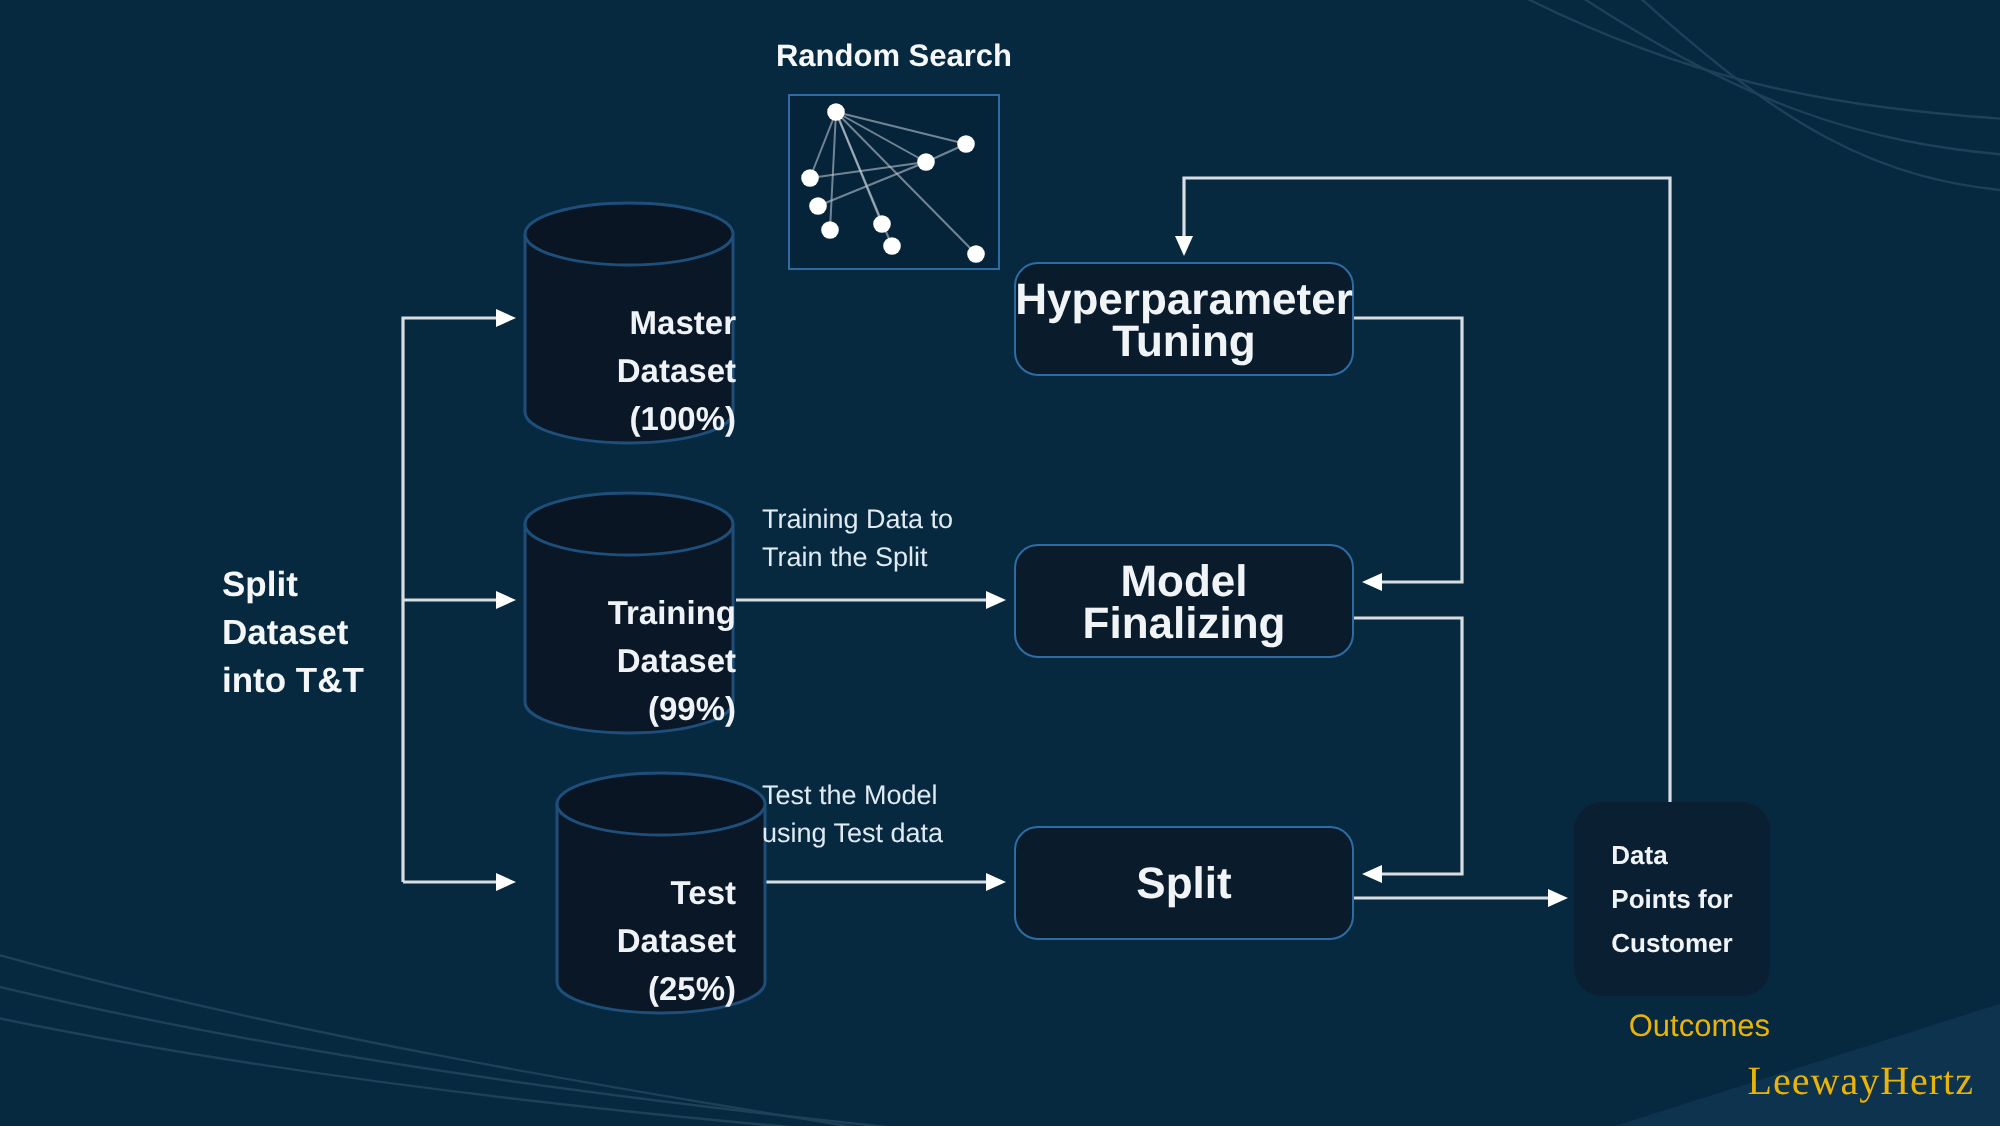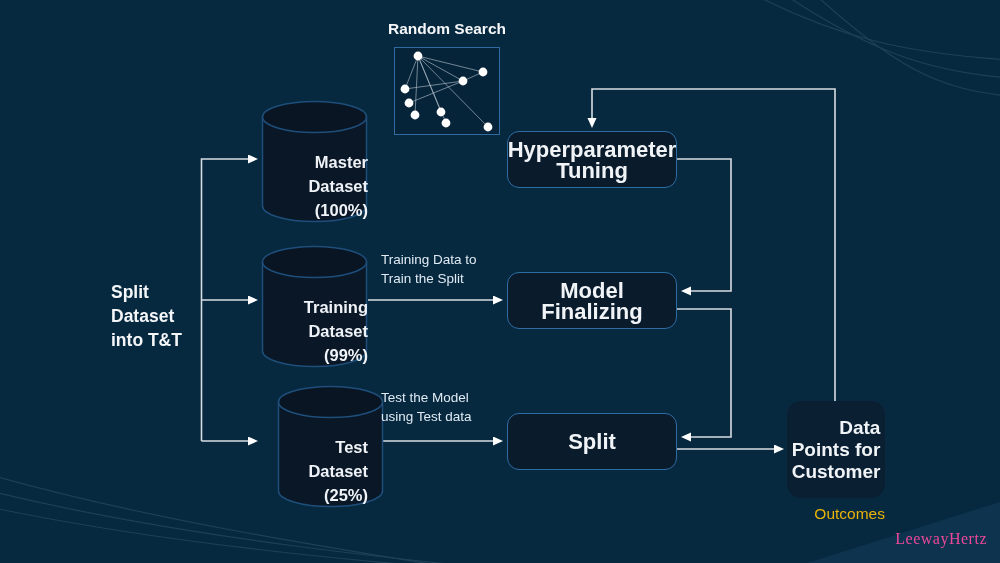--- a/index.html
+++ b/index.html
@@ -38,36 +38,36 @@
     background:#0a1b2c;border:1.5px solid #2e6da4;border-radius:12px;
     display:flex;align-items:center;justify-content:center;text-align:center;
     font-size:22px;font-weight:bold;line-height:21px;color:#f1f4f7;
   }
   .box-ht{left:507px;top:131px;}
   .box-mf{left:507px;top:272px;}
   .box-model{left:507px;top:413px;}
   .databox{
     position:absolute;left:787px;top:401px;width:98px;height:97px;box-sizing:border-box;
     background:#0b1f33;border-radius:14px;
-    display:flex;align-items:center;justify-content:center;text-align:right;
-    font-size:19px;font-weight:bold;line-height:22px;color:#f1f4f7;
+    display:flex;align-items:center;justify-content:center;text-align:left;
+    font-size:13px;font-weight:bold;line-height:22px;color:#f1f4f7;
   }
   .note{
     position:absolute;font-size:13.5px;line-height:19px;color:#e0eaf3;
   }
   .note-training{left:381px;top:250px;}
   .note-test{left:381px;top:388px;}
   .outcomes{
     position:absolute;left:787px;top:505px;width:98px;text-align:right;
     font-size:15.5px;color:#eab308;
   }
   .watermark{
     position:absolute;right:13px;top:530px;
     font-family:"Liberation Serif","DejaVu Serif",serif;
-    font-size:16px;color:#ec4899;letter-spacing:.5px;
+    font-size:20px;color:#eab308;letter-spacing:.5px;
   }
 </style>
 </head>
 <body>
 
 <div class="canvas">
 
   <svg class="layer" width="1000" height="563" viewBox="0 0 1000 563">
     <g fill="none" stroke="#1d4157" stroke-width="1.2">
       <path d="M738,-14 C840,42 918,54 1010,60"></path>

